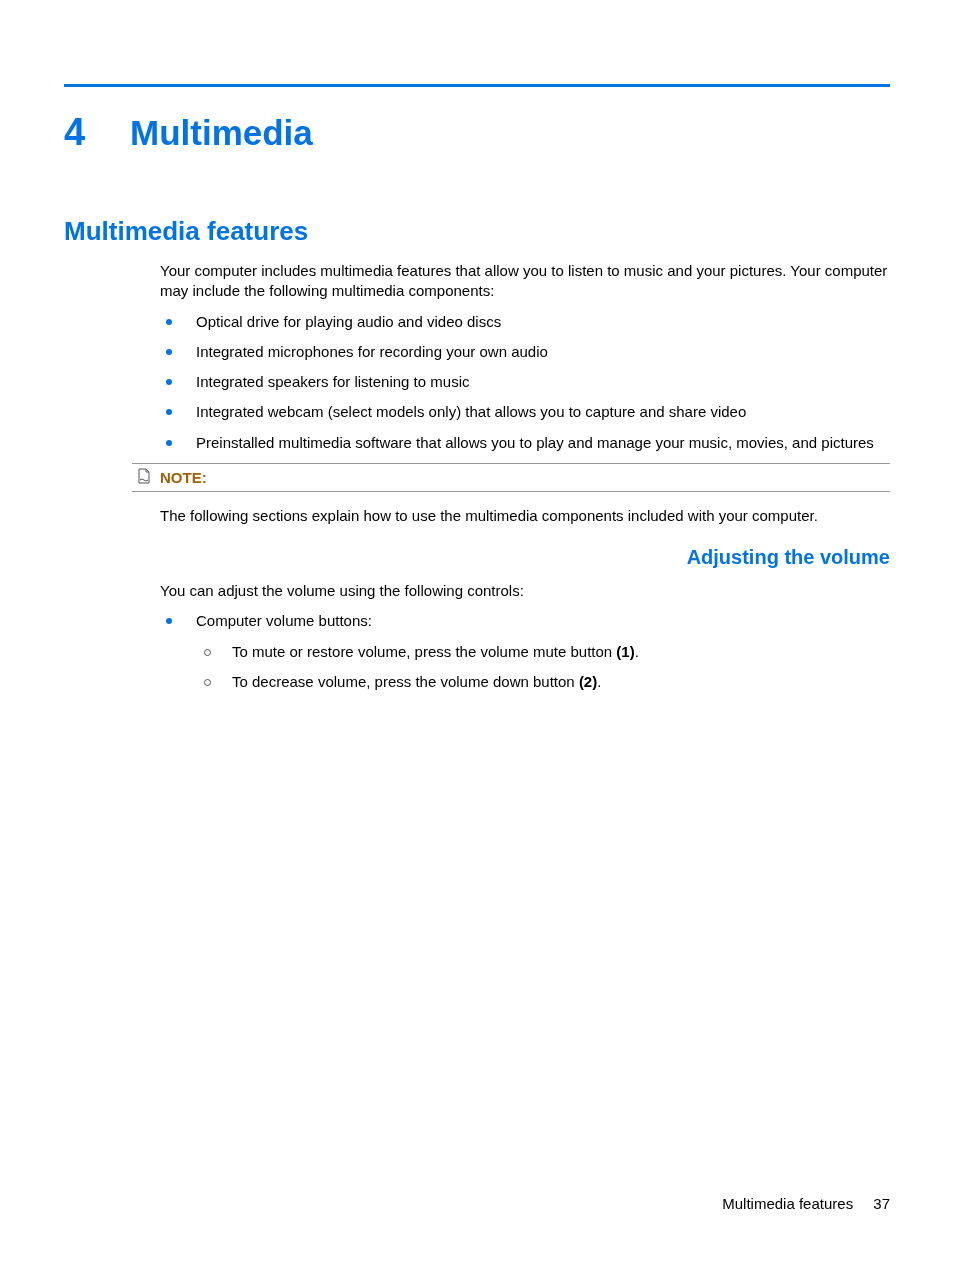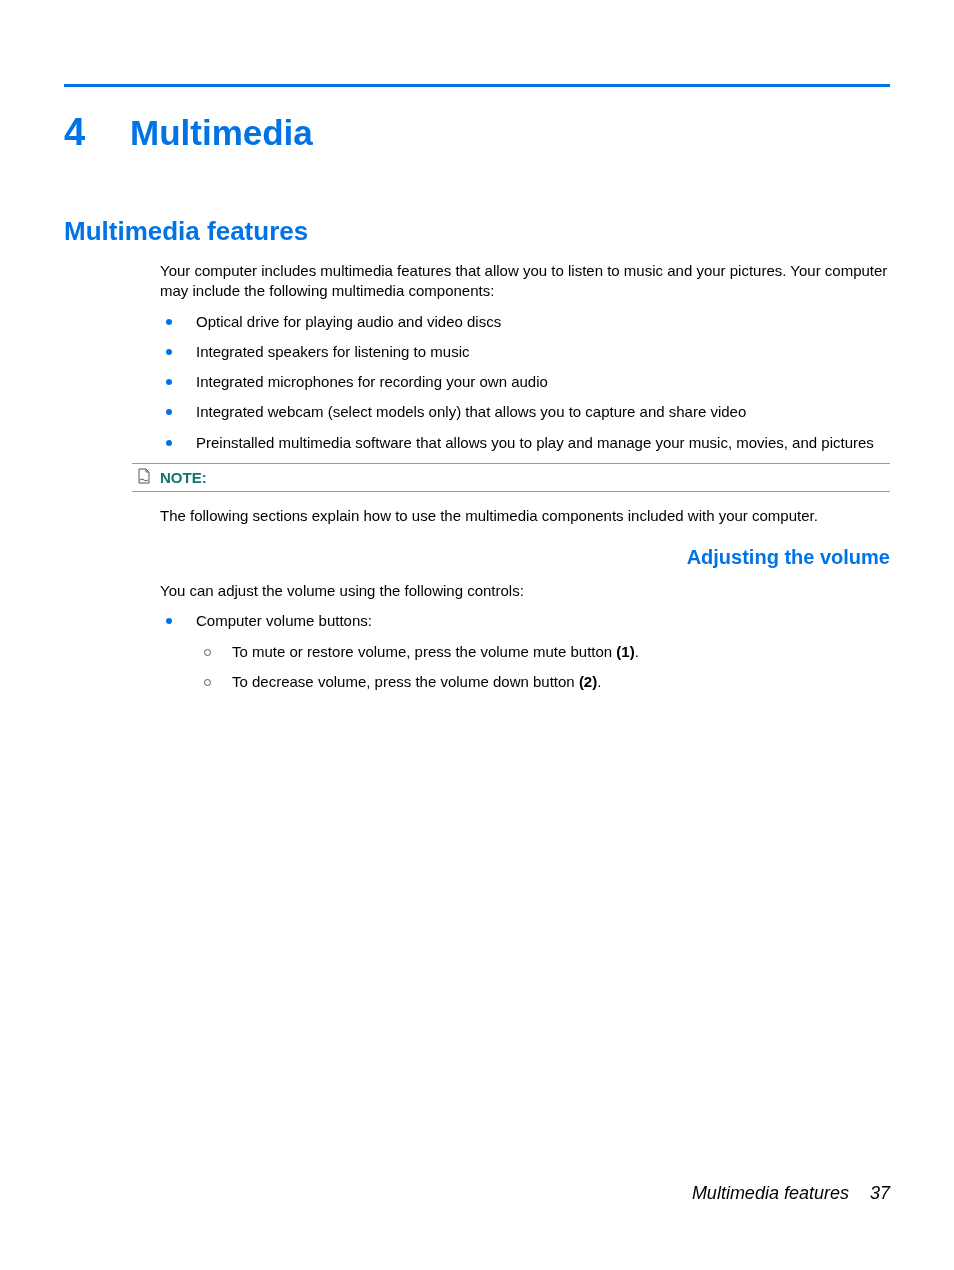--- a/index.html
+++ b/index.html
@@ -97,38 +97,37 @@
     font-size: 15px;
   }
   .note-row .note-icon {
     width: 24px;
     flex-shrink: 0;
     text-align: center;
     font-size: 15px;
     color: #555;
   }
   .note-row .note-label {
-    color: #0f766e;
+    color: #a16207;
     font-weight: bold;
     margin-left: 4px;
     margin-right: 1px;
   }
   .subsection-h3 {
     color: #0073e6;
     font-size: 20px;
     font-weight: bold;
     margin: 20px 0 12px 0;
     text-align: right;
   }
   .footer {
     position: absolute;
-    bottom: 66px;
+    bottom: 58px;
     right: 64px;
-    font-size: 18px;
-    font-style: italic;
+    font-size: 15px;
   }
   .footer .ftext { margin-right: 16px; }
   .bold { font-weight: bold; }
 </style>
 </head>
 <body>
 
 <div class="page">
 
   <div class="rule"></div>
@@ -138,22 +137,22 @@
     <span class="chapter-title">Multimedia</span>
   </div>
 
   <h2 class="section-h2">Multimedia features</h2>
 
   <div class="indent-block">
     <p class="para">Your computer includes multimedia features that allow you to listen to music and your pictures. Your computer may include the following multimedia components:</p>
 
     <ul class="bullets">
       <li>Optical drive for playing audio and video discs</li>
+      <li>Integrated microphones for recording your own audio</li>
       <li>Integrated speakers for listening to music</li>
-      <li>Integrated microphones for recording your own audio</li>
       <li>Integrated webcam (select models only) that allows you to capture and share video</li>
       <li>Preinstalled multimedia software that allows you to play and manage your music, movies, and pictures</li>
     </ul>
 
     <div class="note-row">
       <span class="note-icon">
         <svg width="16" height="16" viewBox="0 0 16 16">
           <path d="M3 1 h7 l3 3 v11 h-10 z M10 1 v3 h3" fill="none" stroke="#555" stroke-width="1"></path>
           <path d="M4 12 q2 -2 4 0 q2 2 4 0" fill="none" stroke="#555" stroke-width="1"></path>
         </svg>

